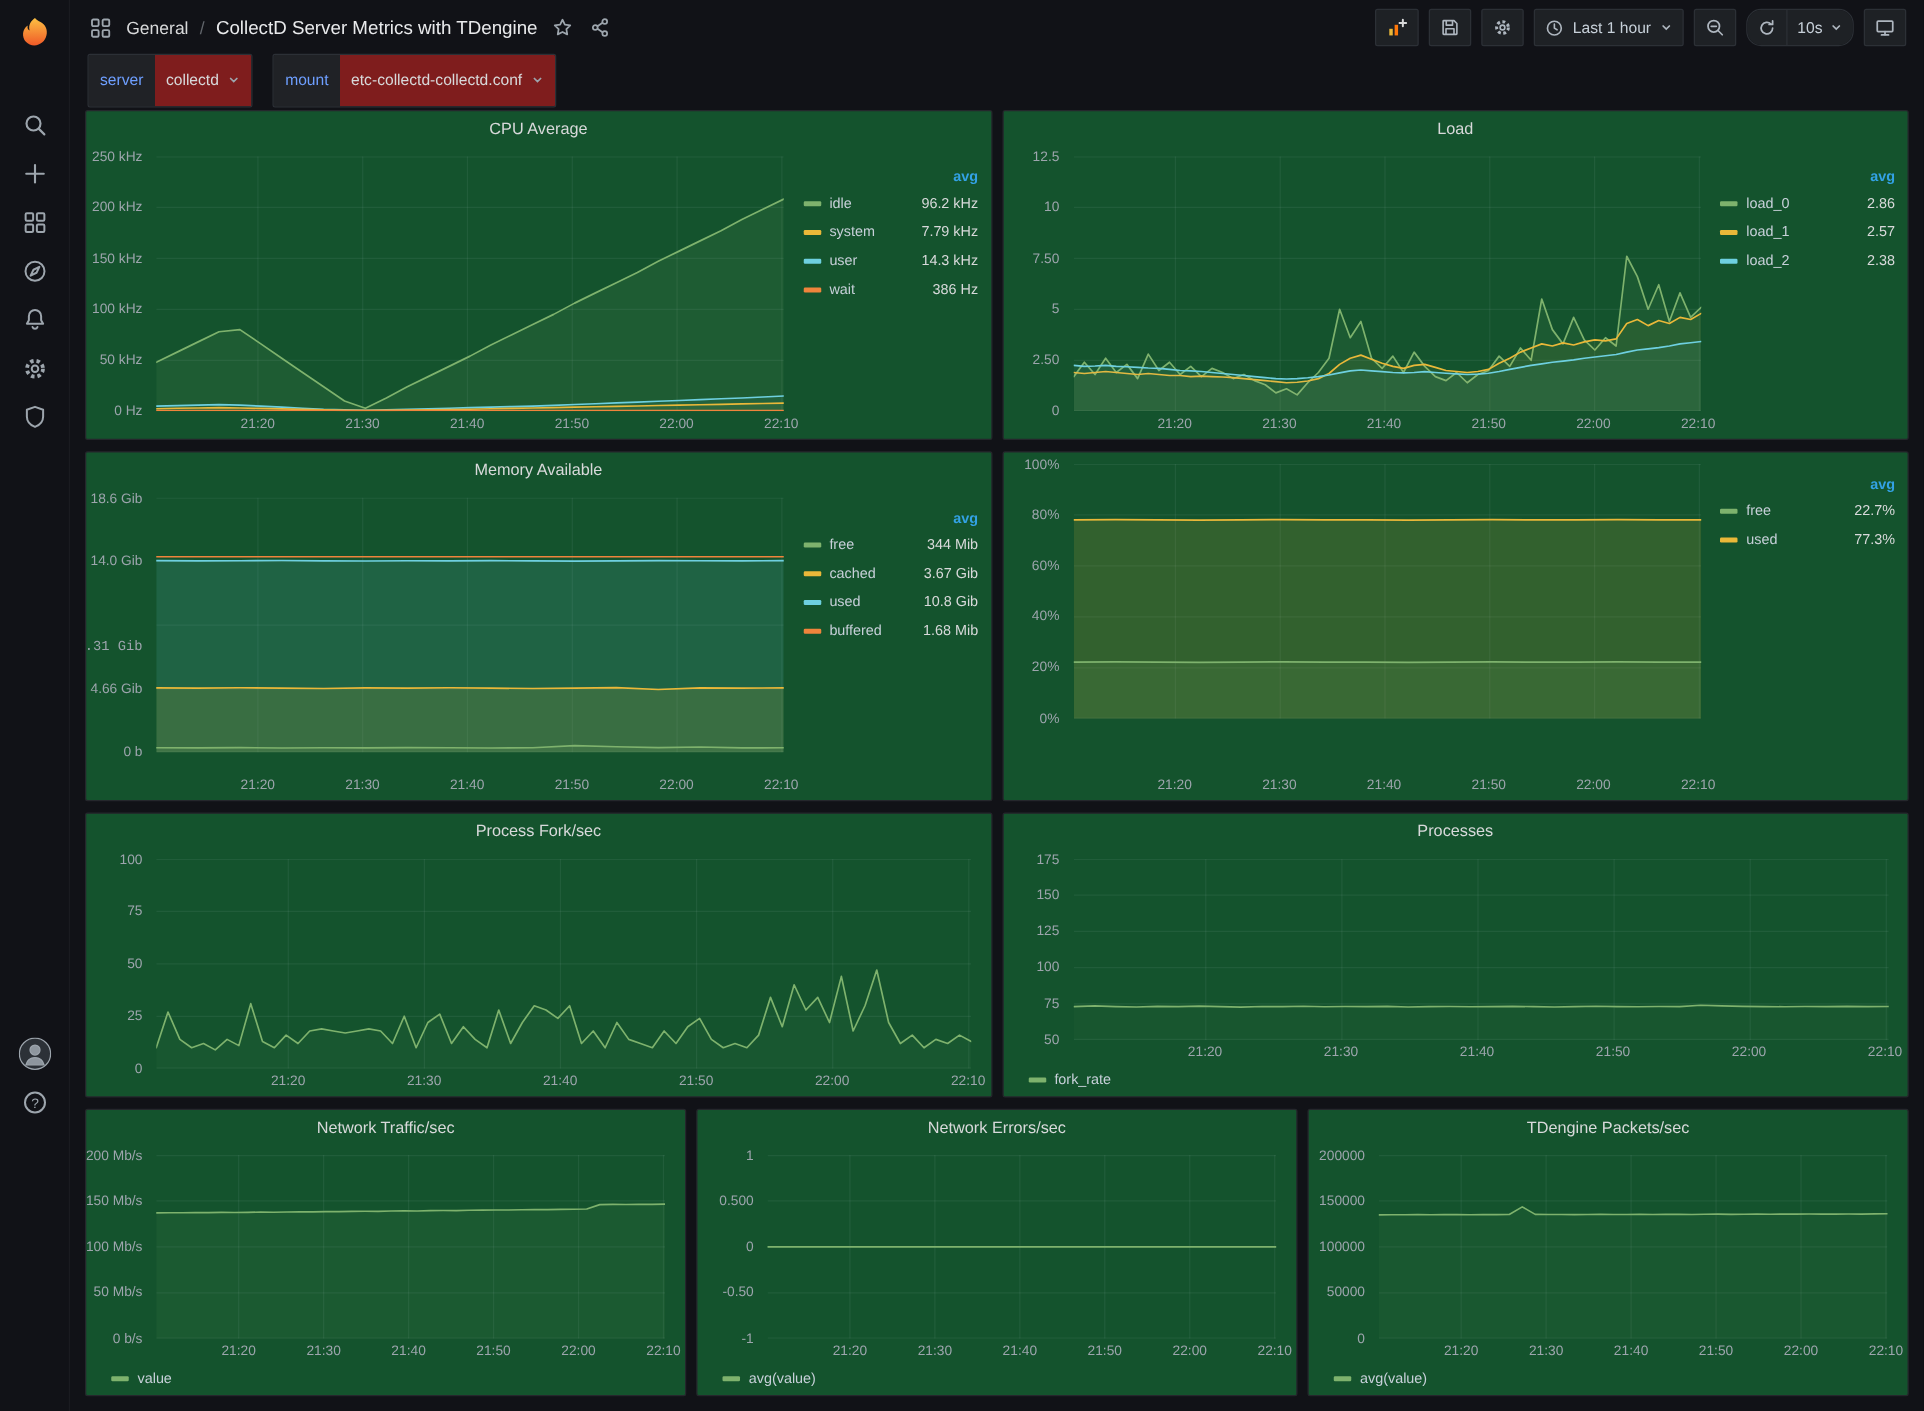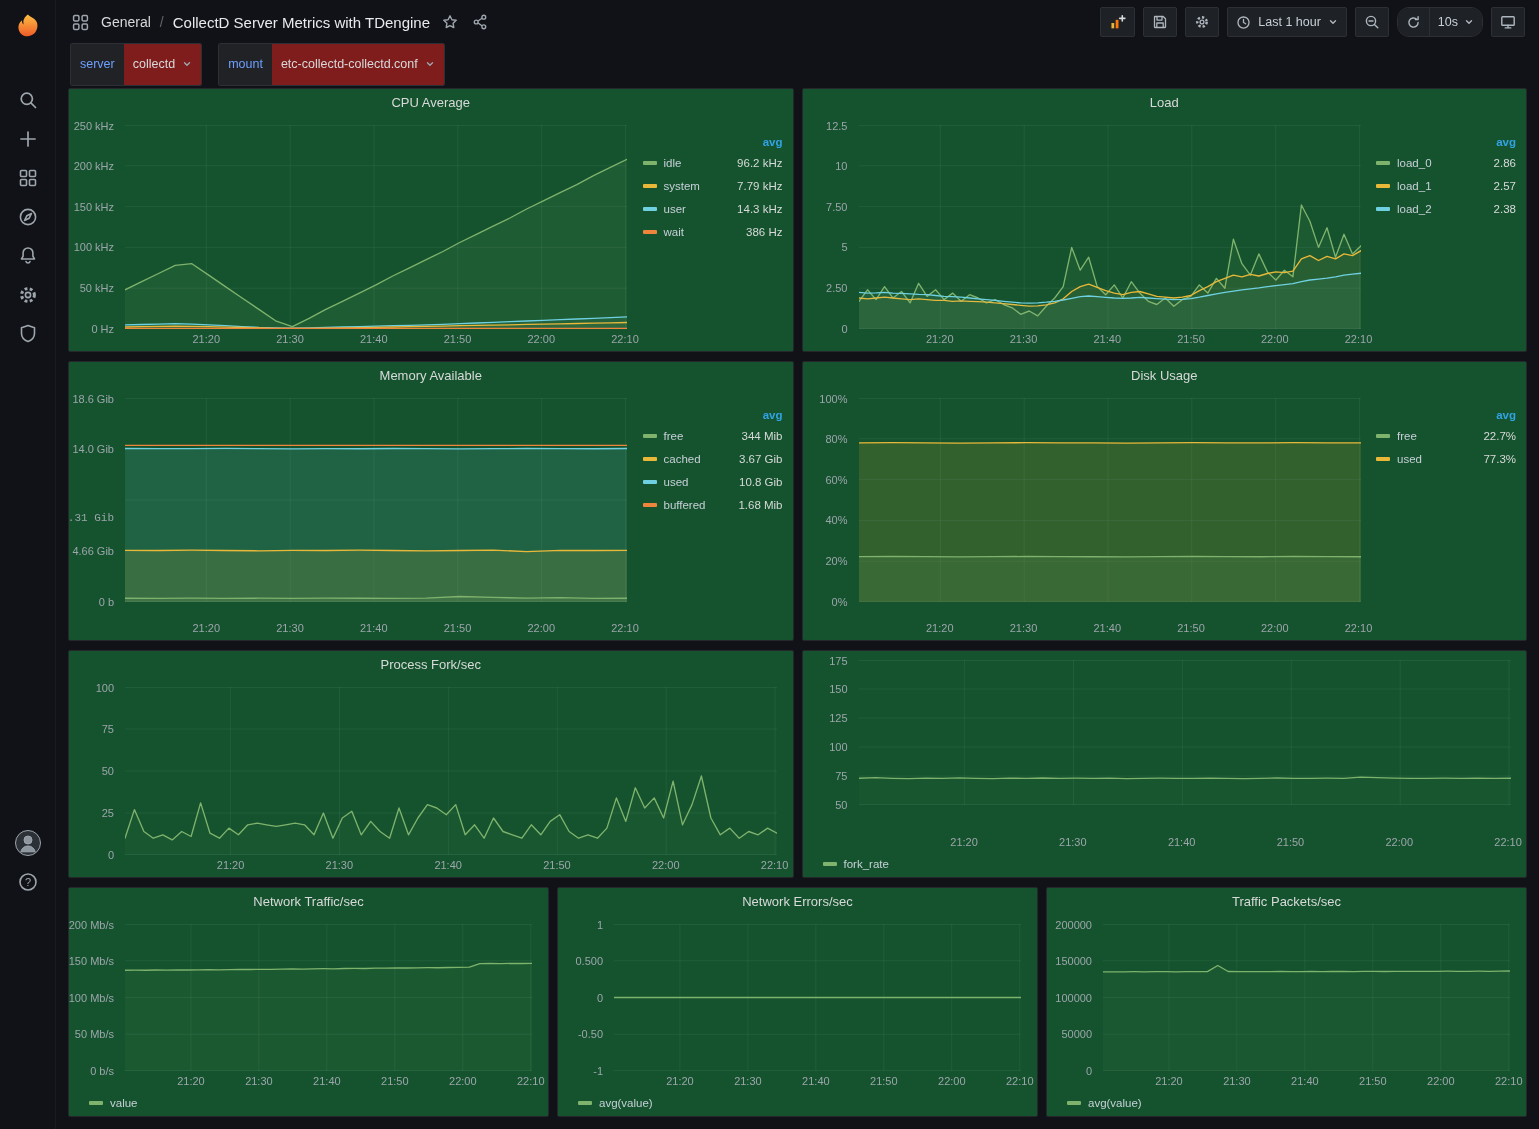--- a/index.html
+++ b/index.html
@@ -444,21 +444,20 @@
                 </div>
                 <div class="lg-row">
                   <span class="lg-swatch" style="background: rgb(239, 132, 60);"></span>
                   <span class="lg-name">buffered</span>
                   <span class="lg-value">1.68 Mib</span>
                 </div>
               </div>
           </div>
         </section>
         <section class="panel">
-          <header class="p-title">Disk Usage</header>
           <div class="p-body">
             <div class="chart">
                 <div class="yaxis">
                   <div class="ytick" style="top: 203.5px;">0%</div>
                   <div class="ytick" style="top: 163.2px;">20%</div>
                   <div class="ytick" style="top: 122px;">40%</div>
                   <div class="ytick" style="top: 81.6px;">60%</div>
                   <div class="ytick" style="top: 40.8px;">80%</div>
                   <div class="ytick" style="top: 0.5px;">100%</div>
                 </div>
@@ -542,20 +541,21 @@
                   <div class="xtick" style="left: 32.9%;">21:30</div>
                   <div class="xtick" style="left: 49.6%;">21:40</div>
                   <div class="xtick" style="left: 66.3%;">21:50</div>
                   <div class="xtick" style="left: 83%;">22:00</div>
                   <div class="xtick" style="left: 99.7%;">22:10</div>
                 </div>
               </div>
           </div>
         </section>
         <section class="panel">
+          <header class="p-title">Processes</header>
           <div class="p-body">
             <div class="chart">
                 <div class="yaxis">
                   <div class="ytick" style="top: 144.5px;">50</div>
                   <div class="ytick" style="top: 116px;">75</div>
                   <div class="ytick" style="top: 87px;">100</div>
                   <div class="ytick" style="top: 58px;">125</div>
                   <div class="ytick" style="top: 29px;">150</div>
                   <div class="ytick" style="top: 0.5px;">175</div>
                 </div>
@@ -680,21 +680,21 @@
               </div>
           </div>
           <div class="legend-bottom">
               <div class="lg-row">
                 <span class="lg-swatch" style="background: rgb(126, 178, 109);"></span>
                 <span class="lg-name">avg(value)</span>
               </div>
             </div>
         </section>
         <section class="panel">
-          <header class="p-title">Traffic Packets/sec</header>
+          <header class="p-title">TDengine Packets/sec</header>
           <div class="p-body">
             <div class="chart">
                 <div class="yaxis">
                   <div class="ytick" style="top: 146.5px;">0</div>
                   <div class="ytick" style="top: 110.25px;">50000</div>
                   <div class="ytick" style="top: 73.5px;">100000</div>
                   <div class="ytick" style="top: 36.75px;">150000</div>
                   <div class="ytick" style="top: 0.5px;">200000</div>
                 </div>
                 <div class="plot">

